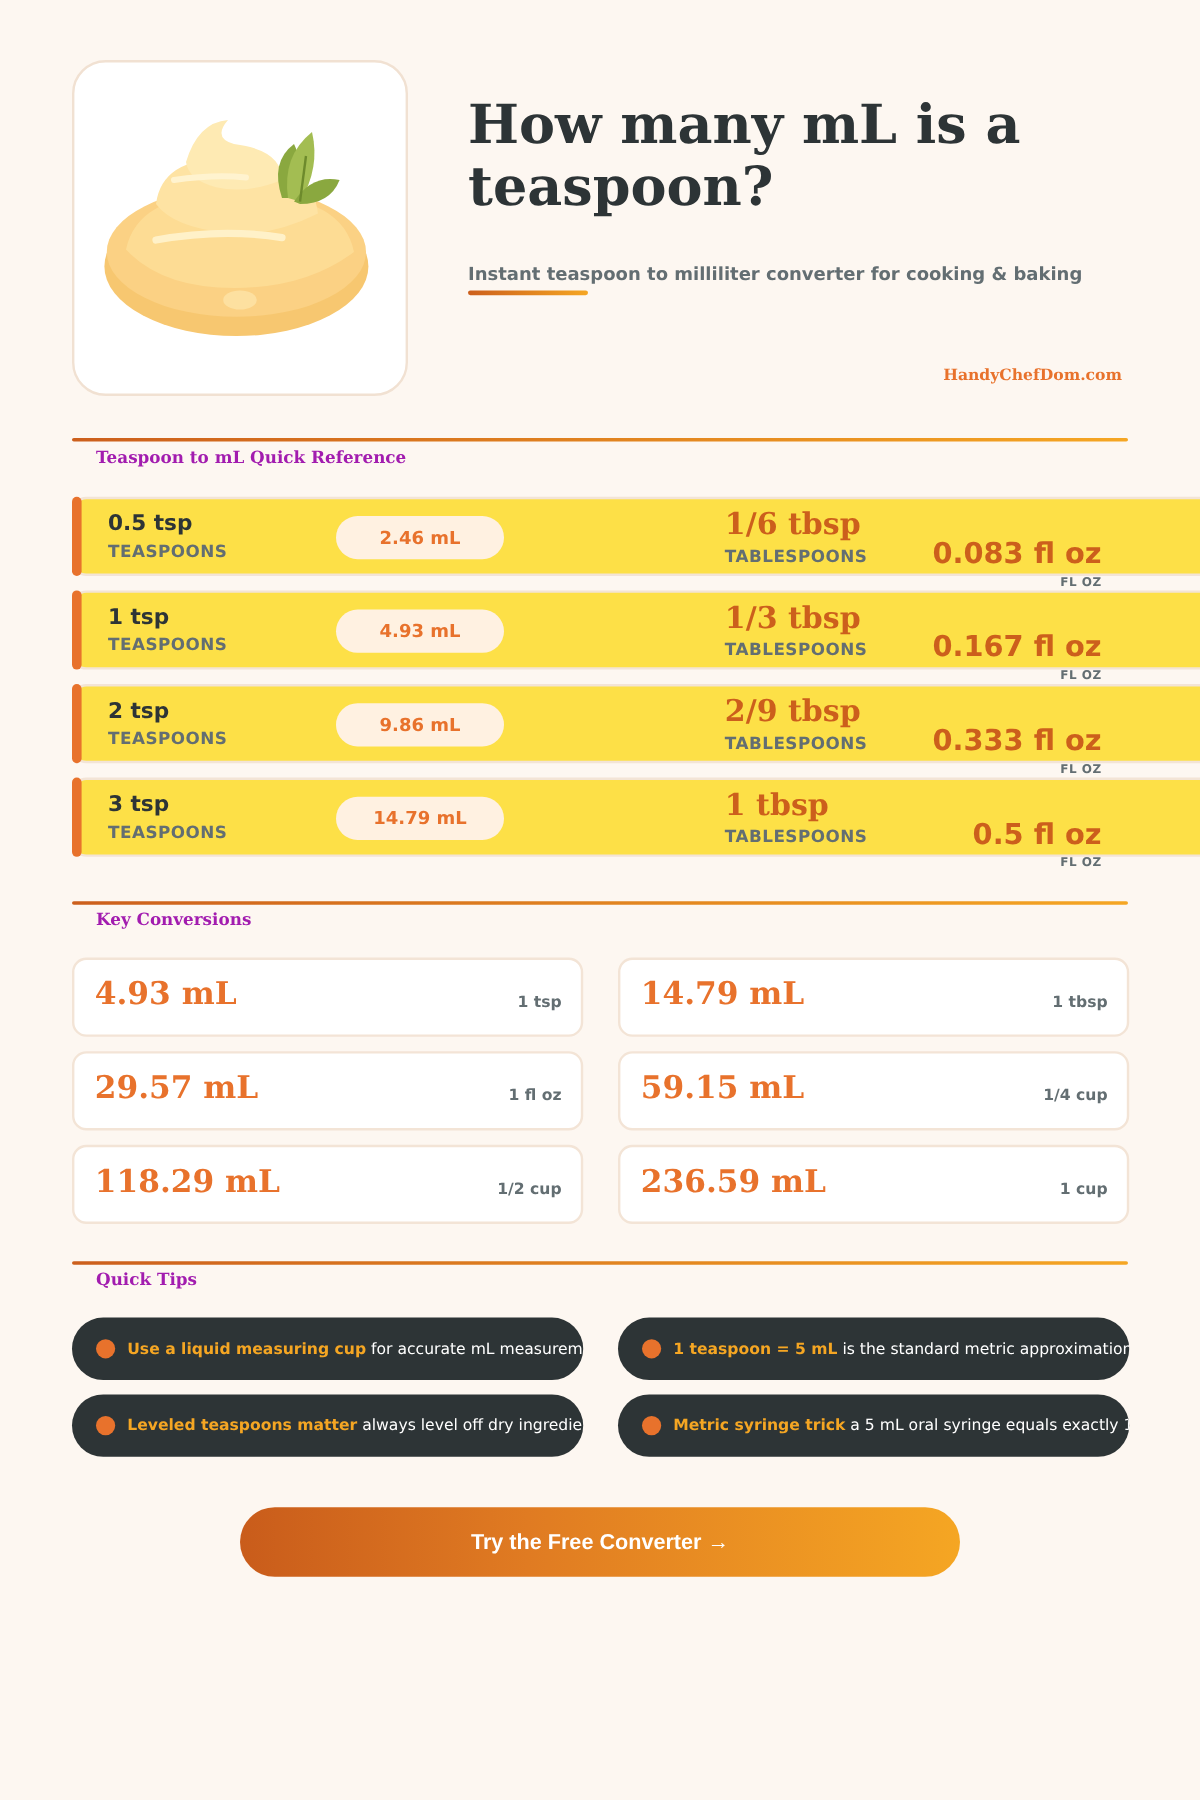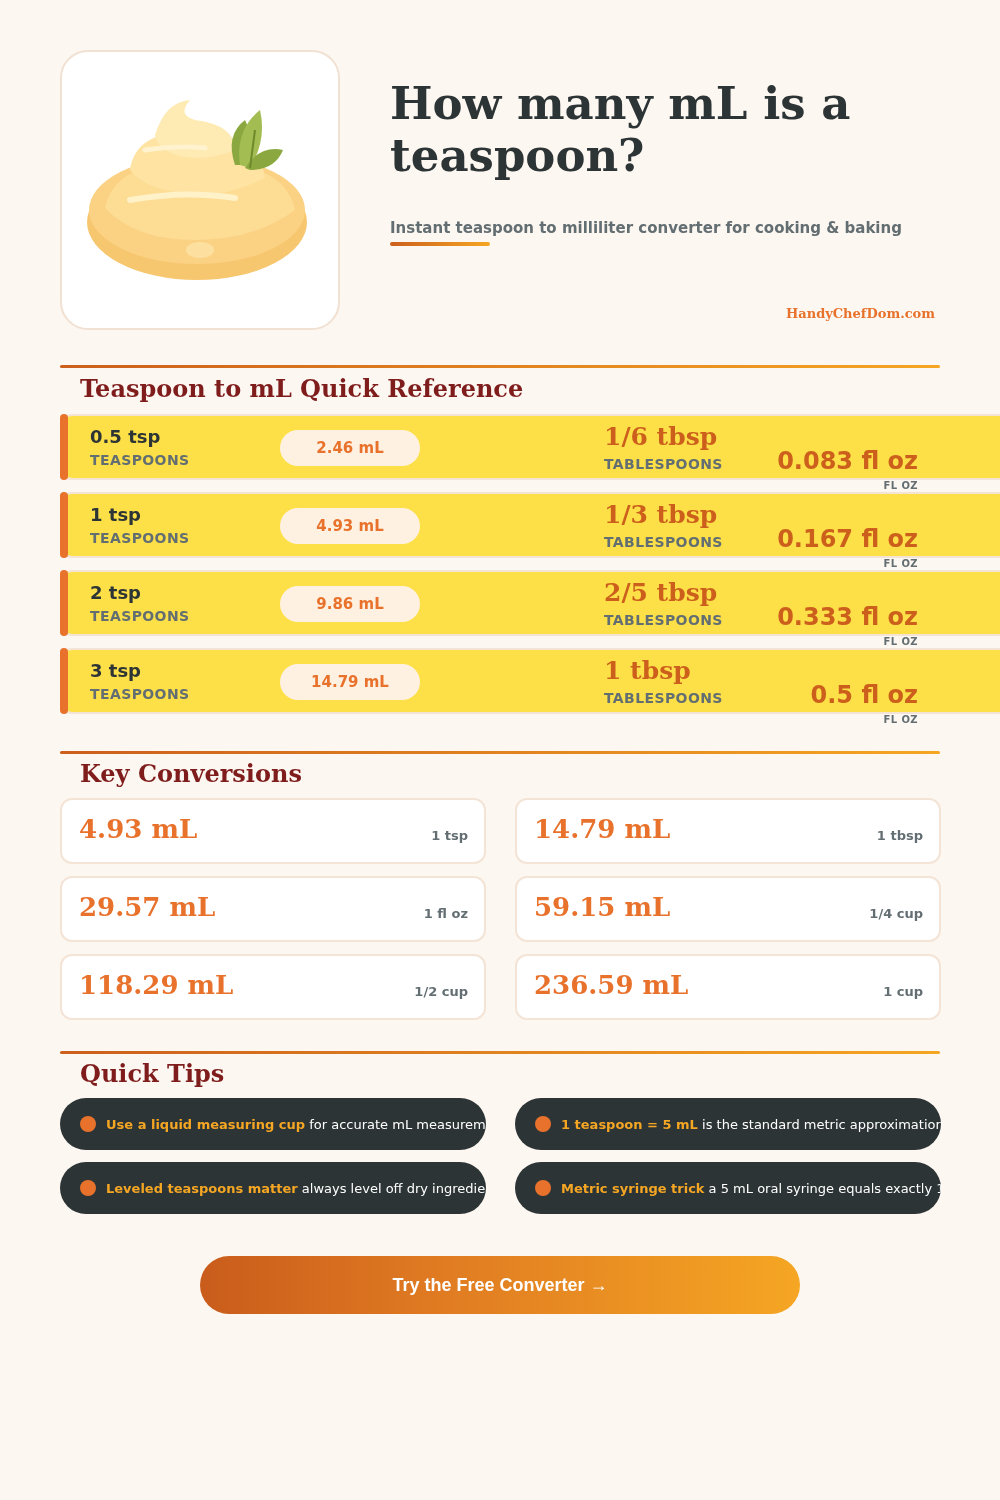--- a/index.html
+++ b/index.html
@@ -32,21 +32,21 @@
   .brand {
     position: absolute; right: 65px; top: 306px;
     font-family: "DejaVu Serif", serif; font-weight: bold; font-size: 13px; color: #e8722c;
   }
   .section-rule {
     position: absolute; left: 60px; width: 880px; height: 3px; border-radius: 2px;
     background: linear-gradient(90deg, #cc5f1c, #f5a623);
   }
   .section-title {
     position: absolute; left: 80px;
-    font-family: "DejaVu Serif", serif; font-weight: bold; font-size: 24px; color: #7f1d1d;
+    font-family: "DejaVu Serif", serif; font-weight: bold; font-size: 14px; color: #a21caf;
   }
   .ref-row {
     position: absolute; left: 60px; width: 992px; height: 66px;
     background: #fde047; border: 2px solid #f3e4d6; border-radius: 12px;
   }
   .ref-row::before {
     content: ""; position: absolute; left: -2px; top: -2px; bottom: -2px; width: 8px;
     background: #e8722c; border-radius: 4px;
   }
   .ref-tsp { position: absolute; left: 28px; top: 10px; }
@@ -153,21 +153,21 @@
       <div class="ref-label">FL OZ</div>
     </div>
 </div>
 <div class="ref-row" style="top:570px">
   <div class="ref-tsp">
       <div class="ref-tsp-value">2 tsp</div>
       <div class="ref-label">TEASPOONS</div>
     </div>
   <div class="ml-pill">9.86 mL</div>
   <div class="ref-tbsp">
-      <div class="ref-tbsp-value">2/5 tbsp</div>
+      <div class="ref-tbsp-value">2/9 tbsp</div>
       <div class="ref-label">TABLESPOONS</div>
     </div>
   <div class="ref-floz">
       <div class="ref-floz-value">0.333 fl oz</div>
       <div class="ref-label">FL OZ</div>
     </div>
 </div>
 <div class="ref-row" style="top:648px">
   <div class="ref-tsp">
       <div class="ref-tsp-value">3 tsp</div>

